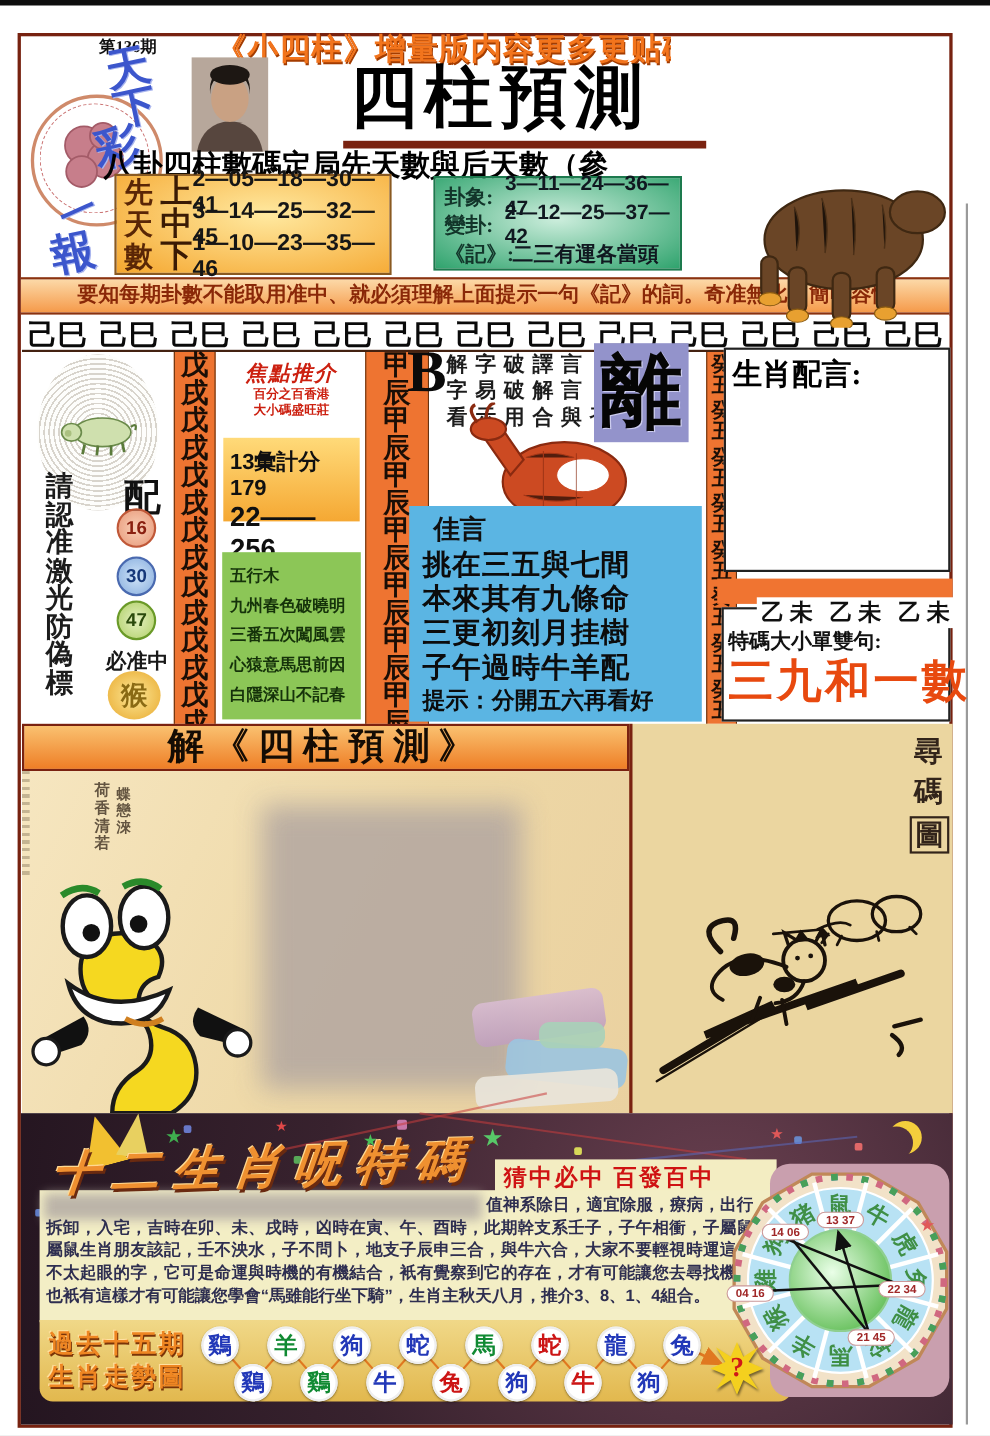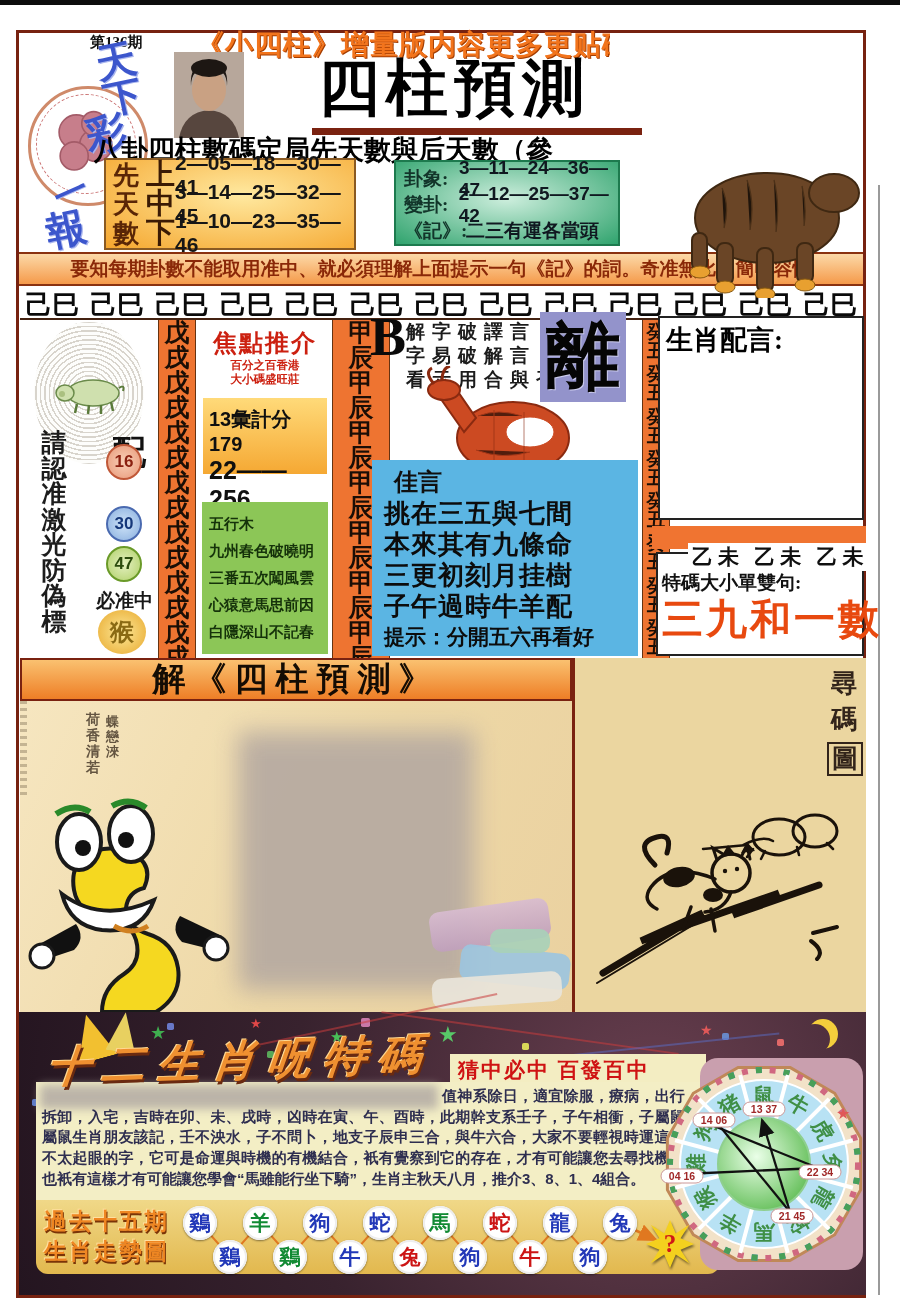--- a/index.html
+++ b/index.html
@@ -57,28 +57,28 @@
   .pair{width:26px;font-size:25px;line-height:25px;font-weight:bold;color:#1a0e06;word-break:break-all;text-align:center;}
   .strip3 .pair{width:20px;font-size:19px;line-height:19px;}
   .spiral{left:34px;top:322px;width:110px;height:142px;border-radius:50%;
           background:repeating-radial-gradient(circle at 50% 50%, #fdfdfb 0 3px, #d8d4cc 3px 4.5px);
           display:flex;align-items:center;justify-content:center;}
   .antifake{left:38px;top:430px;width:32px;font-size:25px;font-weight:bold;color:#1c1c1c;}
   .antifake span{display:block;line-height:25.5px;text-align:center;}
   .match-label{left:112px;top:430px;font-size:34px;font-weight:bold;color:#111;}
   .mcircle{left:106px;width:36px;height:36px;border-radius:50%;display:flex;align-items:center;justify-content:center;
            font-size:17px;font-weight:bold;font-family:"Liberation Sans",sans-serif;border:2px solid #888;box-sizing:border-box;}
-  .mc1{top:444px;background:radial-gradient(#f8d0b8,#e89878);border-color:#c05838;}
+  .mc1{top:462px;background:radial-gradient(#f8d0b8,#e89878);border-color:#c05838;}
   .mc2{top:506px;background:radial-gradient(#d0e4f8,#88aede);border-color:#4a6ab0;}
   .mc3{top:546px;background:radial-gradient(#e4f0c0,#b0d068);border-color:#6a9a28;}
   .musthit{left:96px;top:588px;font-size:19px;font-weight:bold;color:#181818;}
   .monkey{left:98px;top:610px;width:48px;height:44px;border-radius:50%;background:radial-gradient(#fce898,#e8a82c);
           display:flex;align-items:center;justify-content:center;font-size:24px;font-weight:bold;color:#8a6a14;}
   .promo{left:203px;top:328px;width:124px;text-align:center;color:#cc2010;font-weight:bold;line-height:1.25;}
-  .promo .p0{font-size:24px;letter-spacing:2px;}
+  .promo .p0{font-size:19px;letter-spacing:2px;font-style:italic;}
   .promo .p1,.promo .p2{font-size:11.5px;}
   .scorebox{left:203px;top:398px;width:124px;height:76px;background:linear-gradient(#ffda79,#f5a833);
             padding:8px 6px;box-sizing:border-box;font-family:"Liberation Sans",sans-serif;}
   .scorebox .s0{font-size:20px;font-weight:bold;color:#101010;}
   .scorebox .s1{font-size:25px;font-weight:bold;color:#101010;}
   .poembox{left:202px;top:502px;width:126px;height:152px;background:#8cc657;padding:9px 7px;box-sizing:border-box;}
   .poembox div{font-size:15px;font-weight:bold;color:#15320a;line-height:27px;}
   .bletter{left:370px;top:306px;font-size:54px;font-weight:bold;color:#0a0a0a;}
   .blines{left:406px;top:320px;width:240px;}
   .blines div{font-size:19px;font-weight:bold;color:#1c1c1c;letter-spacing:7px;line-height:24px;}

